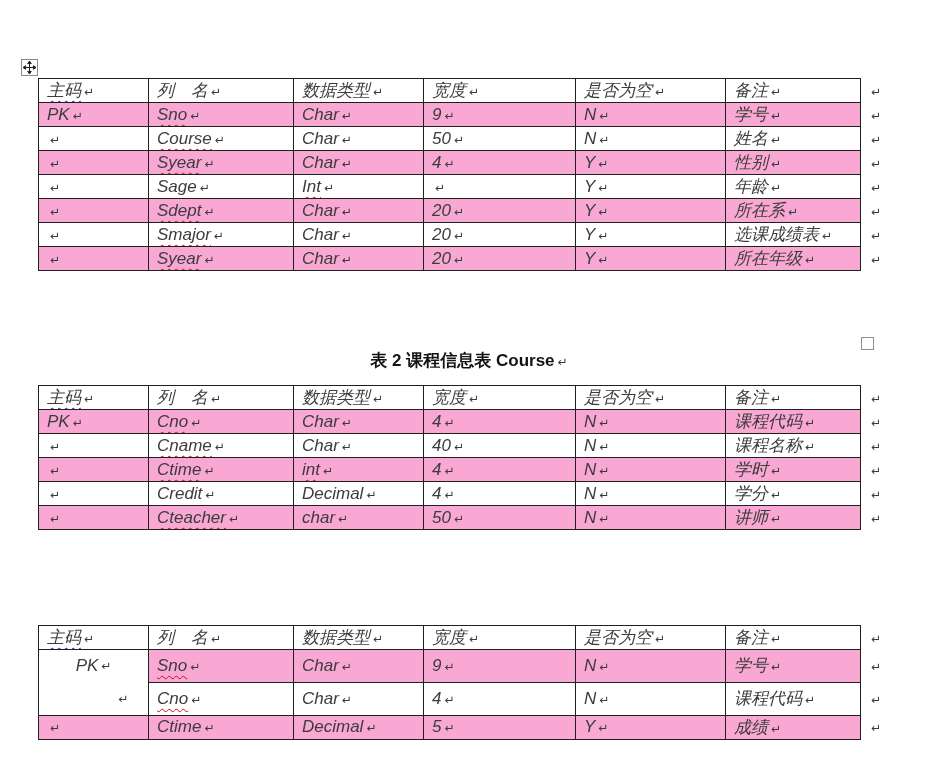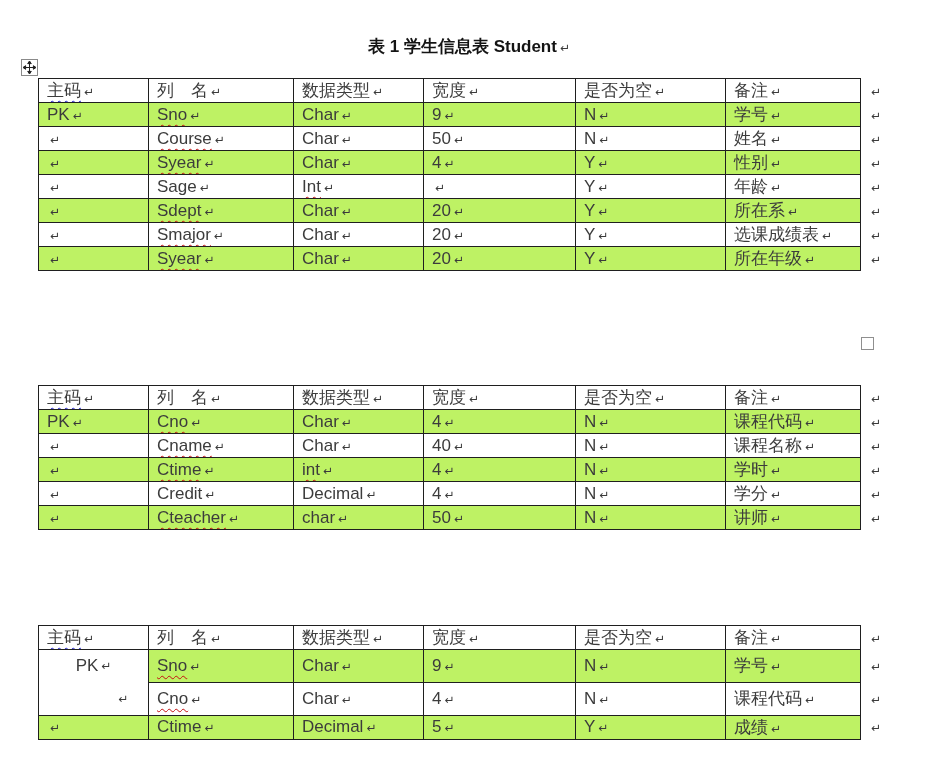--- a/index.html
+++ b/index.html
@@ -6,24 +6,24 @@
   #canvas{position:relative;width:926px;height:764px;background:#ffffff;overflow:hidden;
           font-family:"Liberation Sans",sans-serif;color:#3c3c3c;}
 
   
   .doc-title{position:absolute;left:38px;width:862px;text-align:center;
              font-weight:bold;color:#141414;font-size:17px;line-height:22px;}
   .doc-title .mark{font-weight:normal;}
 
   
   table.doc-table{position:absolute;border-collapse:collapse;table-layout:fixed;}
-  table.doc-table tr{height:16px;}
+  table.doc-table tr{height:16px;font-style:italic;}
   table.doc-table td.c{border:1.5px solid #1f1f1f;padding:0 0 0 8px;font-size:17px;
                        vertical-align:middle;white-space:nowrap;overflow:hidden;background:#fff;}
-  tr.shaded td.c:not(.pkmerge){background:#bef264;}
+  tr.shaded td.c:not(.pkmerge){background:#f9a8d4;}
   td.c.emptycell{padding-left:30px;}
   td.rowend{border:none;background:transparent;padding:0 0 0 7px;vertical-align:middle;}
 
   .mark{font-size:12px;color:#3a3a3a;margin-left:3px;font-family:"DejaVu Sans",sans-serif;}
 
   .wavy-red{text-decoration:underline;text-decoration-style:wavy;
             text-decoration-color:#c41010;text-decoration-thickness:1px;text-underline-offset:4px;}
   .wavy-blue{text-decoration:underline;text-decoration-style:wavy;
              text-decoration-color:#2222cc;text-decoration-thickness:1px;text-underline-offset:4px;}
 
@@ -65,23 +65,20 @@
         <line x1="3" y1="12.2" x2="17" y2="12.2"></line>
           <line x1="3" y1="15.8" x2="17" y2="15.8"></line>
         <path d="M10 0 L7.6 4 L12.4 4 Z"></path>
           <path d="M10 28 L7.6 24 L12.4 24 Z"></path>
       </g>
     </svg>
   </div>
 
   <div class="resize-square"></div>
 
-  <div class="doc-title" style="top:36px;">
-    <span>表 1 学生信息表 Student</span><span class="mark">↵</span>
-  </div>
   <table class="doc-table" style="left:38px;top:78px;">
     <colgroup>
       <col style="width:110px">
         <col style="width:145px">
         <col style="width:130px">
       <col style="width:152px">
         <col style="width:150px">
         <col style="width:135px">
         <col style="width:28px">
     </colgroup>
@@ -154,20 +151,23 @@
           <td class="c"><span class="wavy-red">Syear</span><span class="mark">↵</span></td>
           <td class="c"><span>Char</span><span class="mark">↵</span></td>
           <td class="c"><span>20</span><span class="mark">↵</span></td>
           <td class="c"><span>Y</span><span class="mark">↵</span></td>
           <td class="c"><span>所在年级</span><span class="mark">↵</span></td>
           <td class="rowend"><span class="mark">↵</span></td>
         </tr>
       </tbody>
   </table>
 
+  <div class="doc-title" style="top:350px;">
+    <span>表 2 课程信息表 Course</span><span class="mark">↵</span>
+  </div>
   <table class="doc-table" style="left:38px;top:385px;">
     <colgroup>
       <col style="width:110px">
         <col style="width:145px">
         <col style="width:130px">
       <col style="width:152px">
         <col style="width:150px">
         <col style="width:135px">
         <col style="width:28px">
     </colgroup>

